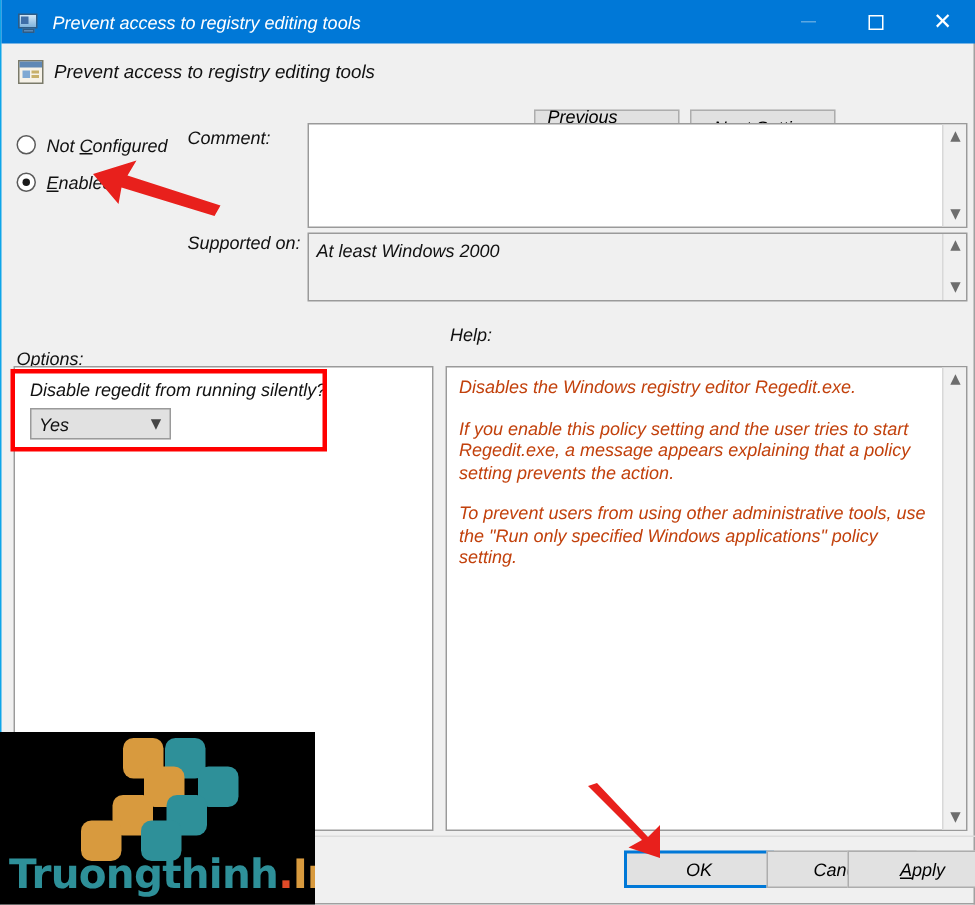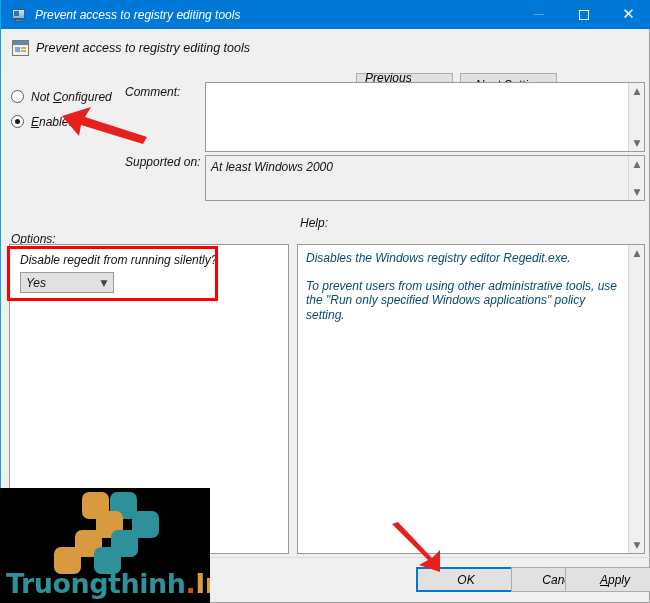--- a/index.html
+++ b/index.html
@@ -285,21 +285,21 @@
   }
   #help-pane {
     left: 296px; top: 244px;
     width: 348px; height: 310px;
   }
   .help-text {
     position: absolute;
     left: 8px; top: 6px;
     right: 22px;
     font-size: 12px;
-    color: #0c4a6e;
+    color: #c2410c;
     line-height: 14.5px;
   }
   .help-text p { margin: 0 0 13px 0; }
   .help-text p:last-child { margin-bottom: 0; }
 
   .option-block {
     position: absolute;
     left: 4px; top: 4px;
     width: 208px;
     height: 50px;
@@ -502,20 +502,21 @@
       <div class="combo">
         <span class="val">Yes</span>
         <span class="chev">▼</span>
       </div>
     </div>
   </div>
 
   <div class="pane" id="help-pane">
     <div class="help-text">
       <p>Disables the Windows registry editor Regedit.exe.</p>
+      <p>If you enable this policy setting and the user tries to start Regedit.exe, a message appears explaining that a policy setting prevents the action.</p>
       <p>To prevent users from using other administrative tools, use the "Run only specified Windows applications" policy setting.</p>
     </div>
     <div class="vscroll">
       <span class="arrow up">▲</span>
       <span class="arrow down">▼</span>
     </div>
   </div>
 
   <div class="highlight-rect"></div>
 

